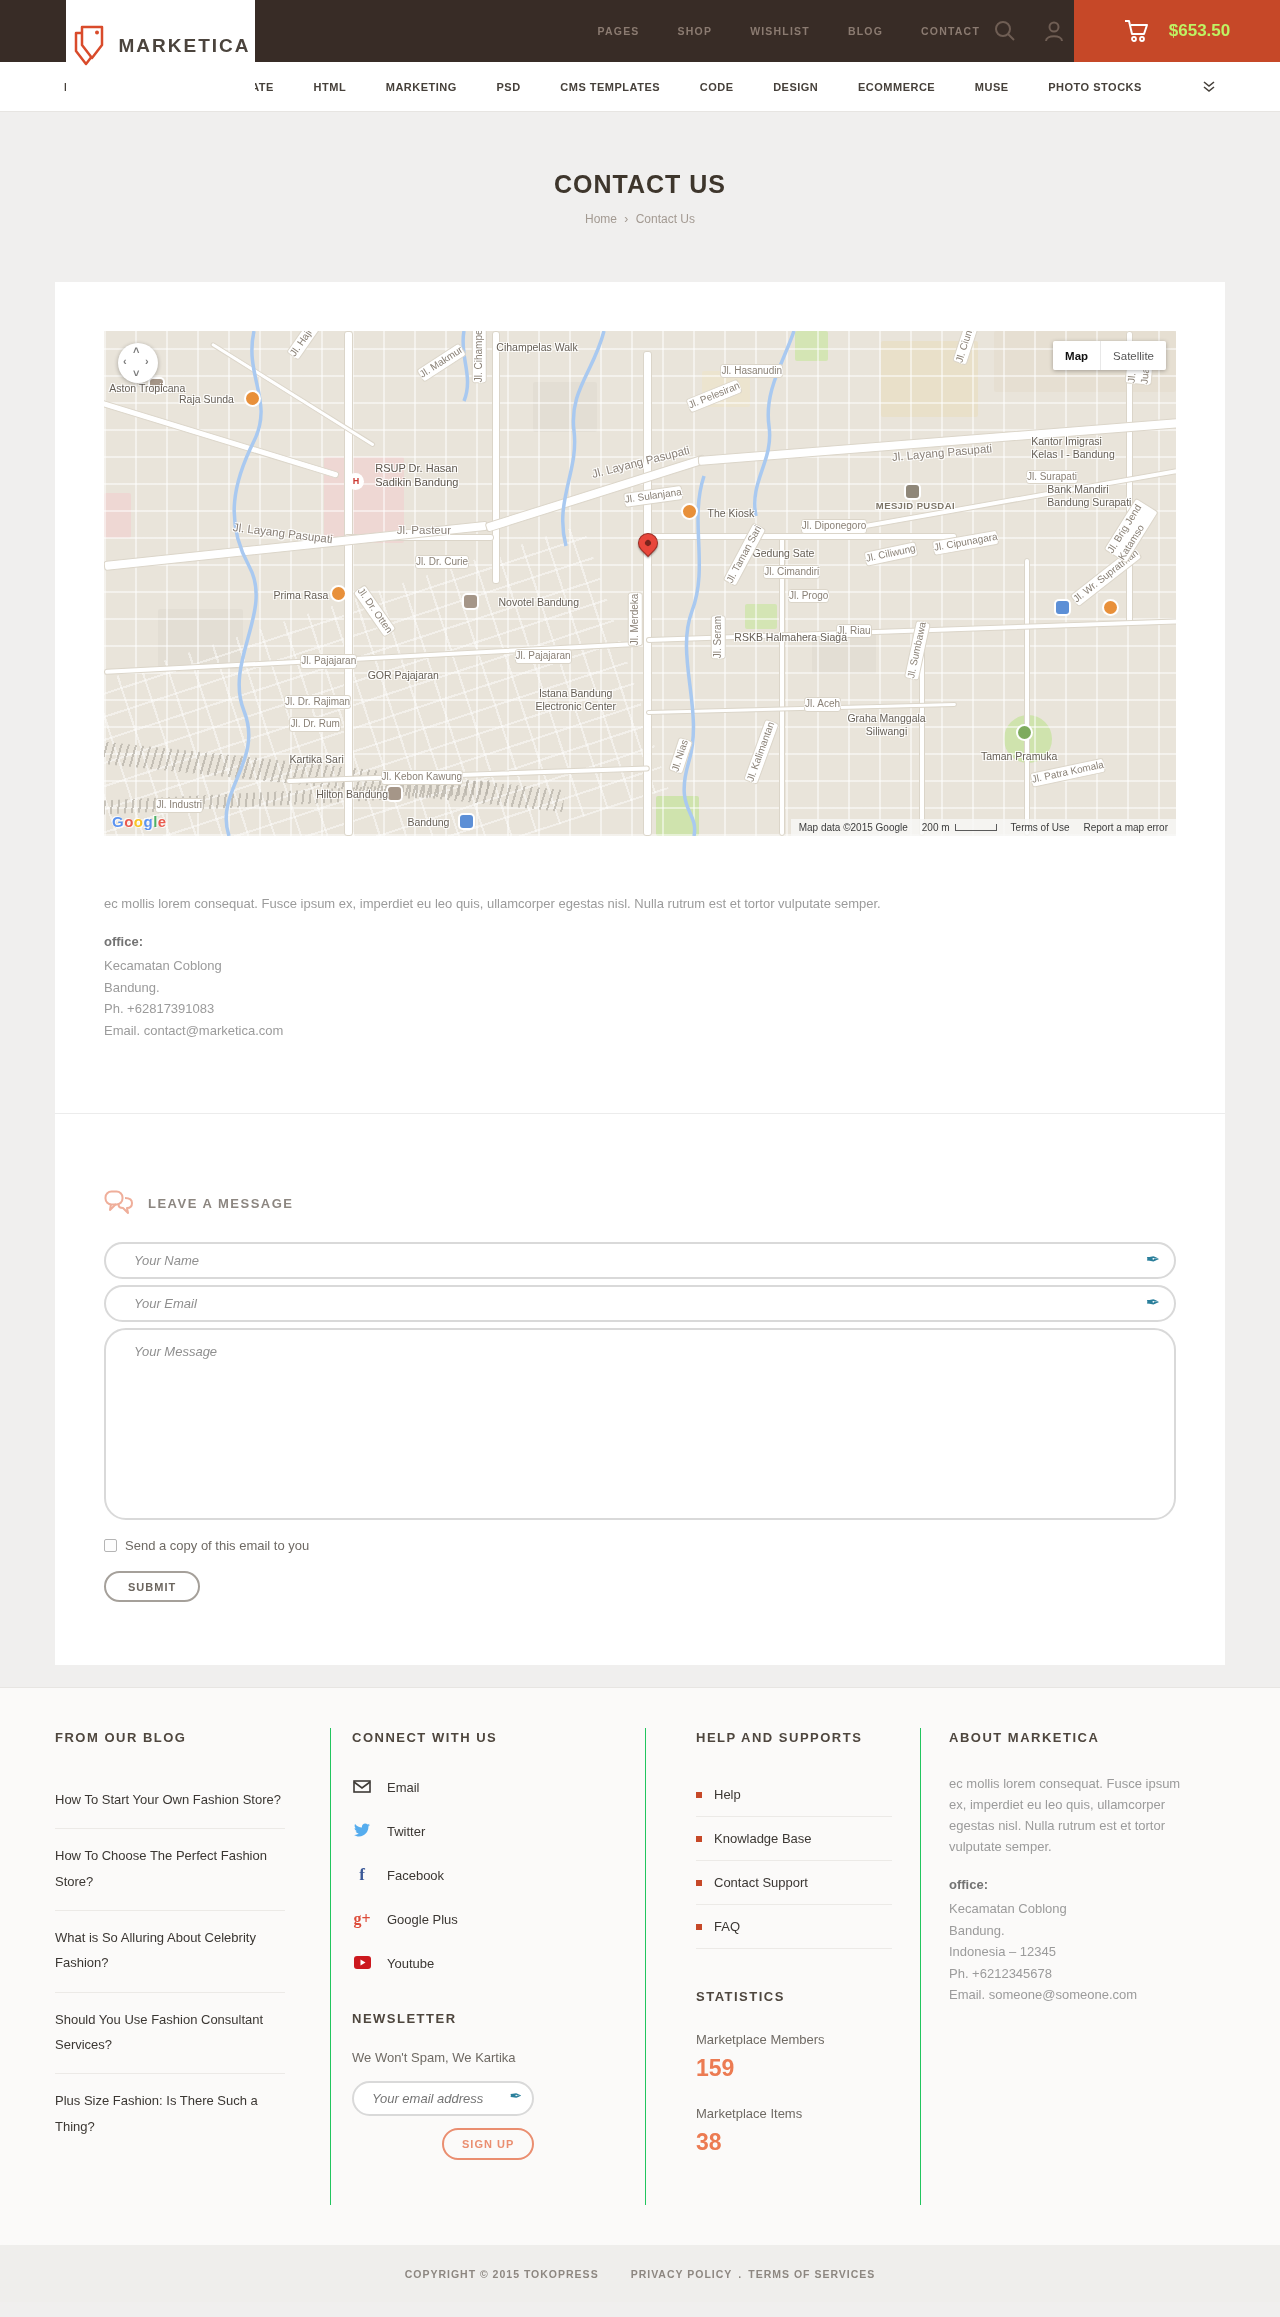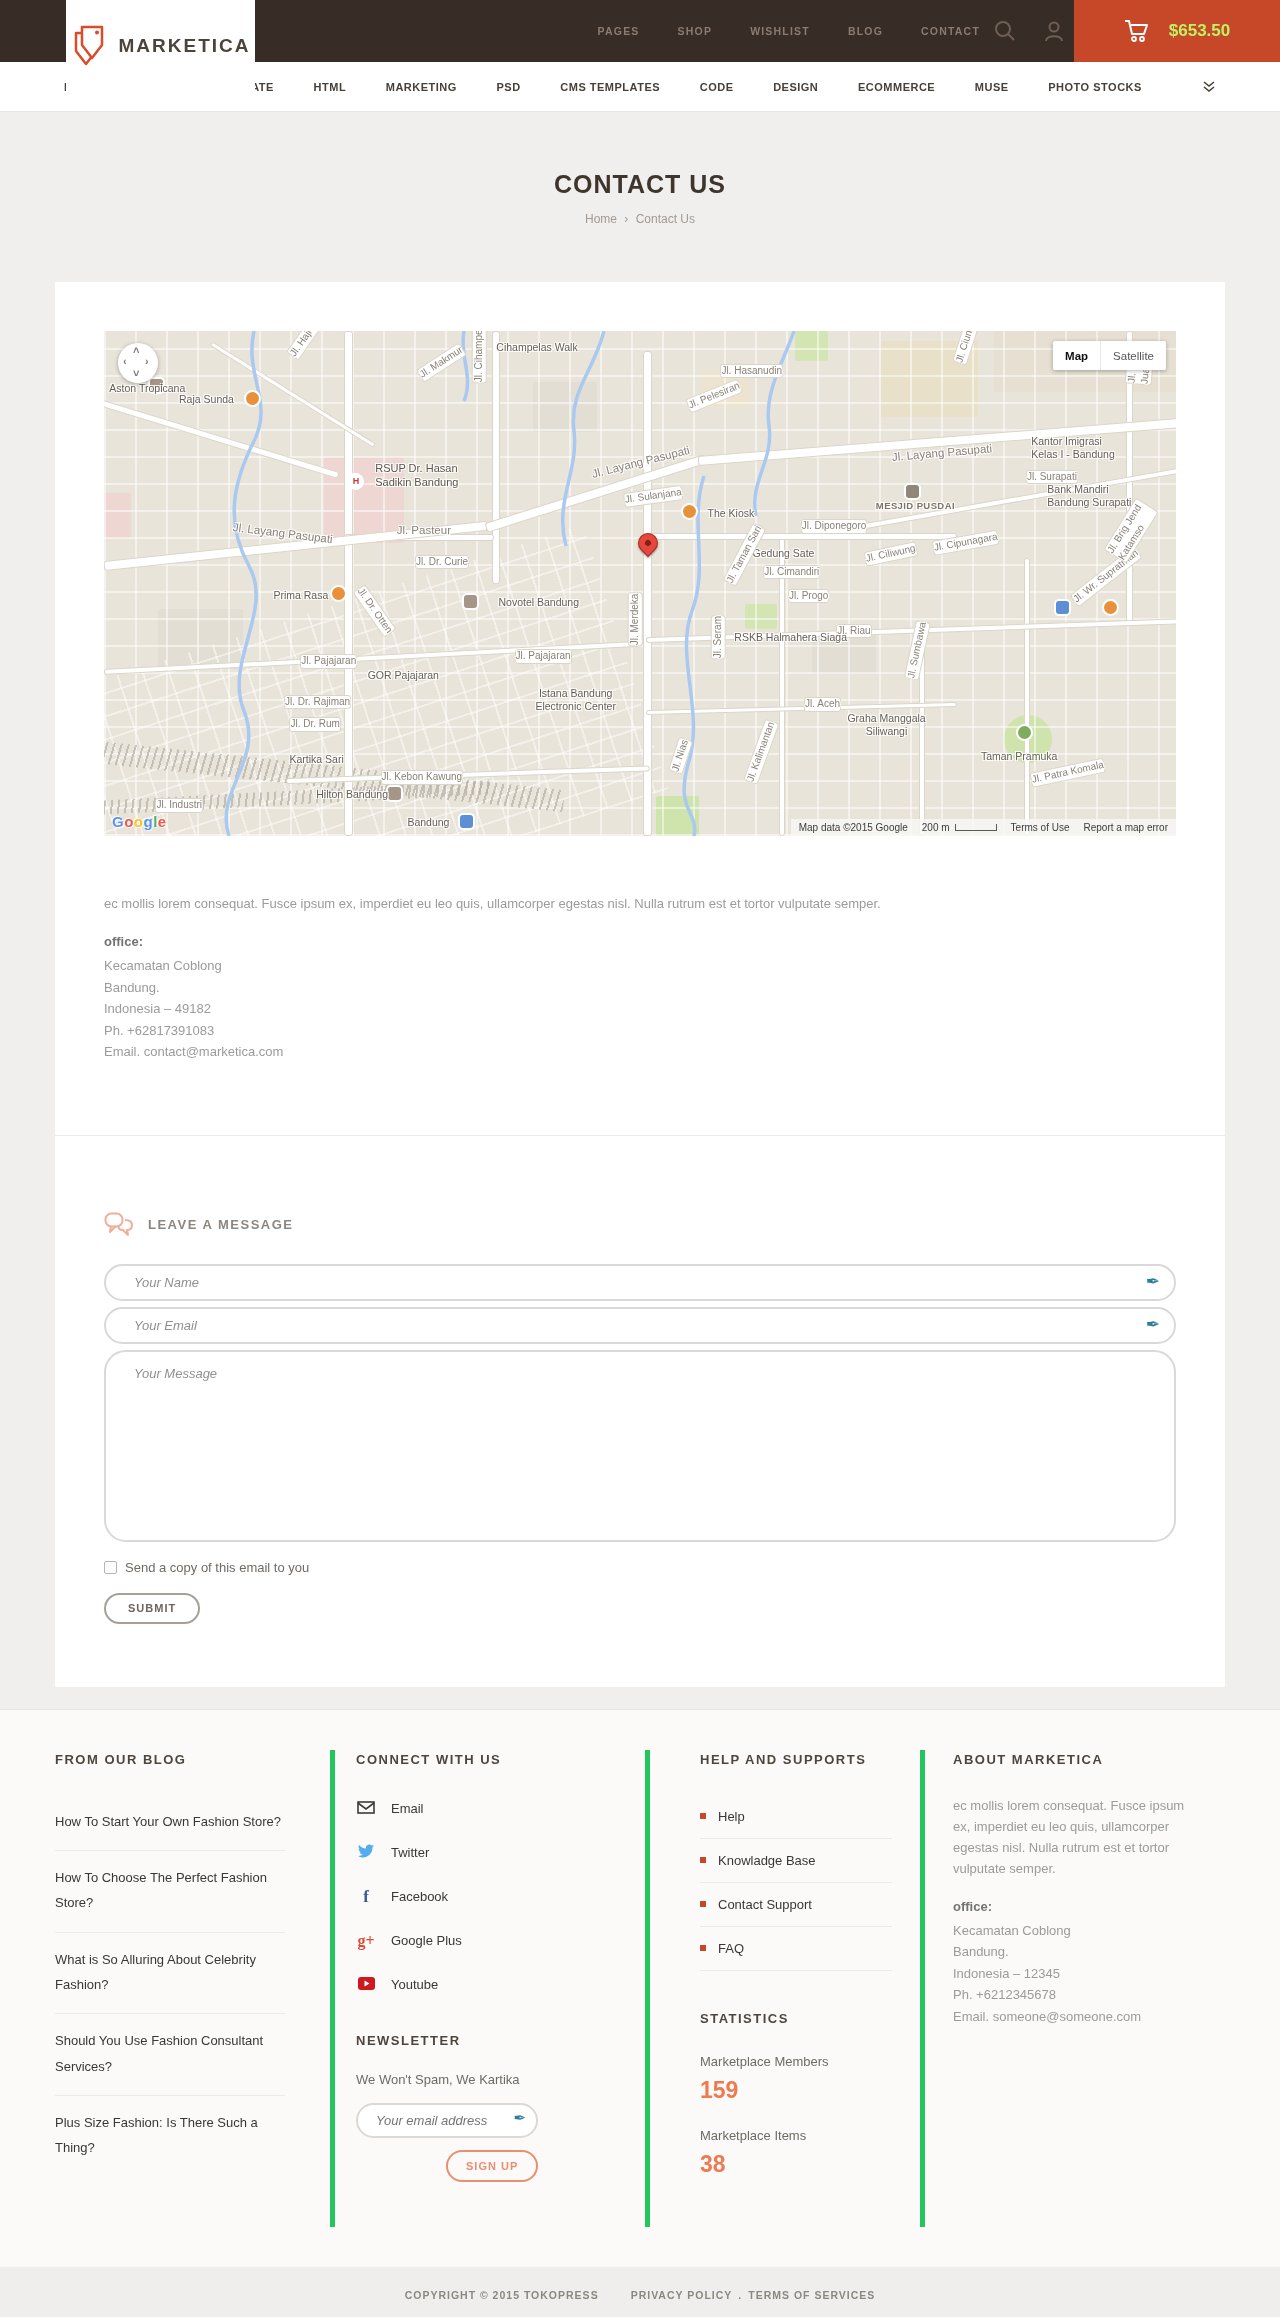--- a/index.html
+++ b/index.html
@@ -94,21 +94,21 @@
   .copy-row { margin-top: 14px; display: flex; align-items: center; gap: 8px; }
   .copy-row input { appearance: none; width: 13px; height: 13px; border: 1px solid #b5b5b5; border-radius: 2px; background: #fdfdfd; cursor: pointer; }
   .copy-row label { font-size: 13px; color: #6f6a64; }
   .submit-btn { margin-top: 18px; height: 31px; padding: 0 22px; background: #fff; border: 2px solid #a5a09a; border-radius: 16px;
                 font-family: "Liberation Sans", sans-serif; font-size: 11px; font-weight: bold; letter-spacing: 1px; color: #6c665f; cursor: pointer; }
 
   
   .footer { margin-top: 22px; background: #fbfaf9; border-top: 1px solid #e7e5e2; min-height: 558px; padding: 40px 55px 40px;
             display: grid; grid-template-columns: 275px 315px 275px 305px; }
   .fcol { padding-top: 2px; }
-  .fcol + .fcol { border-left: 5px solid #22c55e; }
+  .fcol + .fcol { border-left: 1px solid #22c55e; }
   .fcol2 { padding-left: 21px; padding-right: 42px; }
   .fcol3 { padding-left: 50px; padding-right: 28px; }
   .fcol4 { padding-left: 28px; padding-right: 4px; }
   .fhead { font-size: 13px; font-weight: bold; letter-spacing: 1.5px; color: #4e463e; margin-bottom: 28px; }
   .blog-item { padding: 14px 0 16px; border-bottom: 1px solid #eceae7; font-size: 13px; color: #3b3733; line-height: 1.95; cursor: pointer; max-width: 230px; }
   .blog-item:last-child { border-bottom: none; }
   .soc-row { display: flex; align-items: center; gap: 15px; height: 28px; margin-bottom: 16px; cursor: pointer; }
   .soc-row .lbl { font-size: 13px; color: #3b3733; }
   .soc-ico { width: 20px; text-align: center; font-size: 15px; }
   .nl-head { margin-top: 34px; }
@@ -355,21 +355,20 @@
       <span><span>200 m</span><span class="scalebar"></span></span>
       <span class="lnk">Terms of Use</span>
       <span class="lnk">Report a map error</span>
     </div>
   </div>
 
   <p class="intro">ec mollis lorem consequat. Fusce ipsum ex, imperdiet eu leo quis, ullamcorper egestas nisl. Nulla rutrum est et tortor vulputate semper.</p>
   <div class="office-label">office:</div>
   <div class="addr-line">Kecamatan Coblong</div>
   <div class="addr-line">Bandung.</div>
-  <div class="addr-line">Indonesia – 49182</div>
   <div class="addr-line">Ph. +62817391083</div>
   <div class="addr-line">Email. contact@marketica.com</div>
 </div>
 
 <div class="card card-form">
   <div class="form-head">
     <svg width="30" height="26" viewBox="0 0 30 26">
       <rect x="1.5" y="1.5" width="17" height="13" rx="6" fill="none" stroke="#efae9a" stroke-width="2"></rect>
       <path d="M7 14 L6 20 L12 14" fill="none" stroke="#efae9a" stroke-width="2" stroke-linejoin="round"></path>
       <path d="M21 8 C26 8 28 10 28 13 C28 16 26 18 23 18 L24 23 L19 18 C16 18 14.5 16.5 14.5 14.5" fill="none" stroke="#efae9a" stroke-width="2" stroke-linejoin="round"></path>

